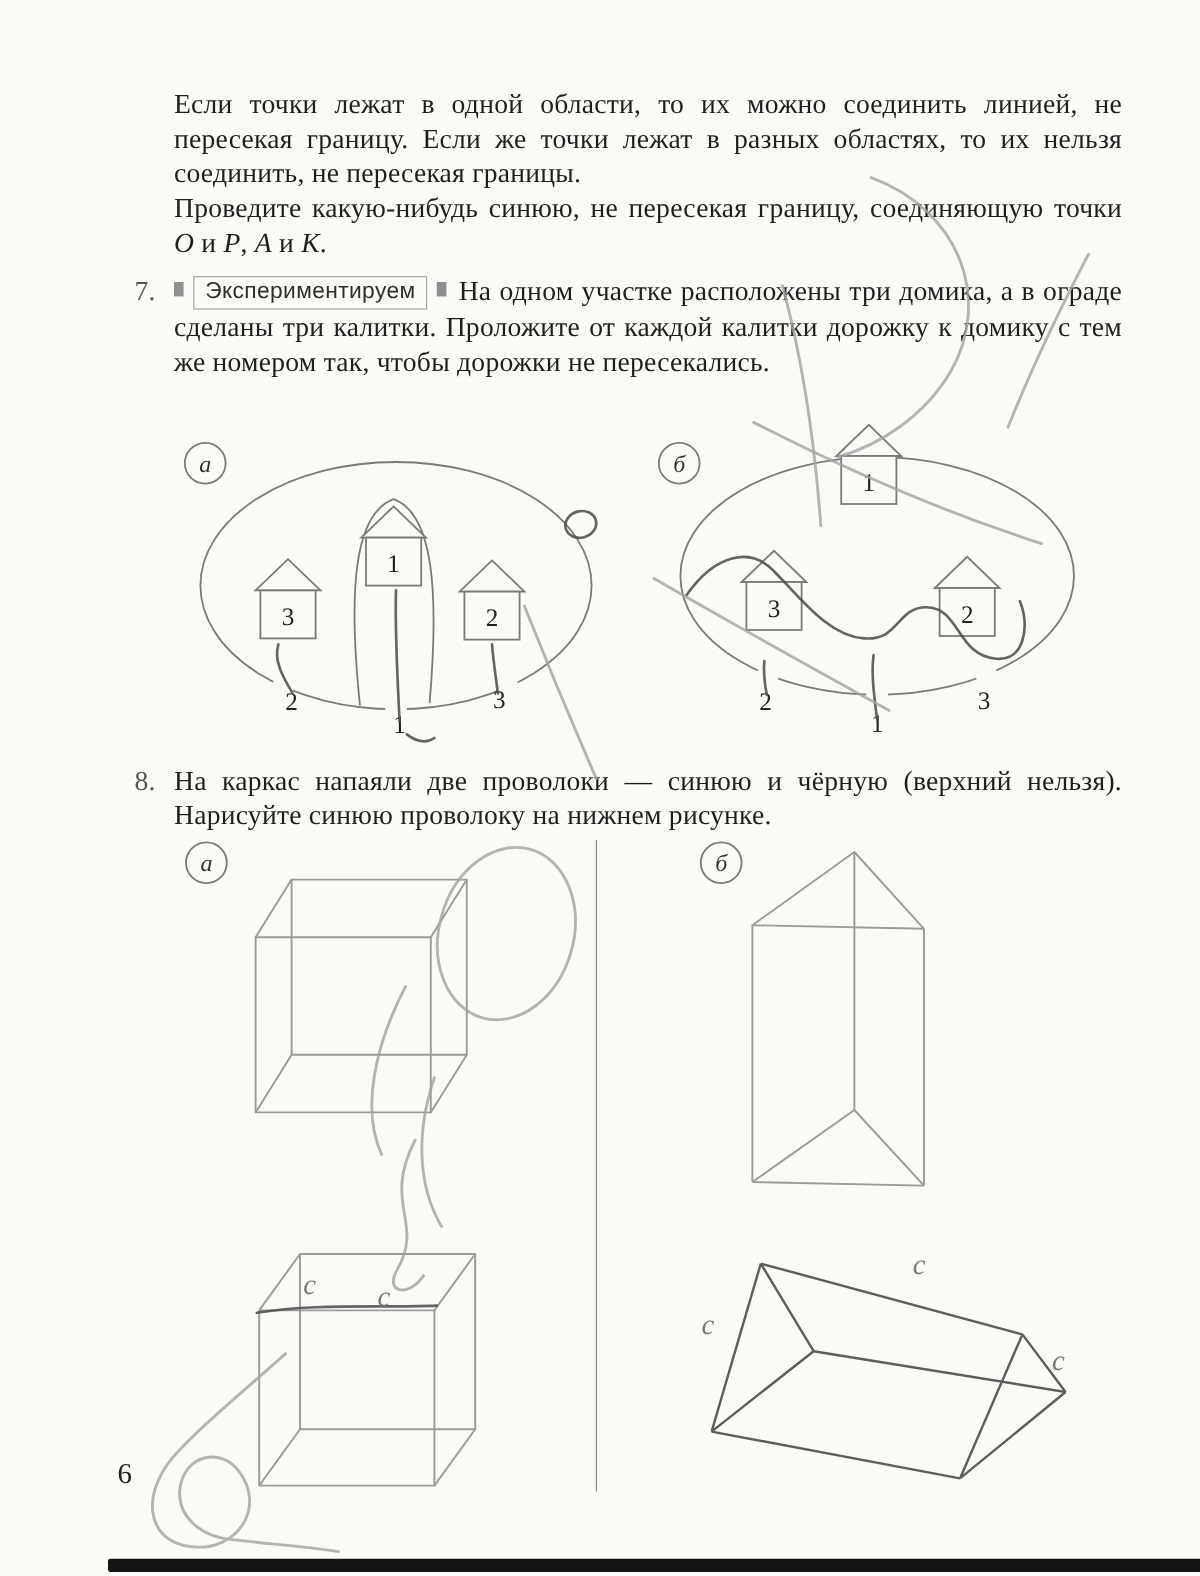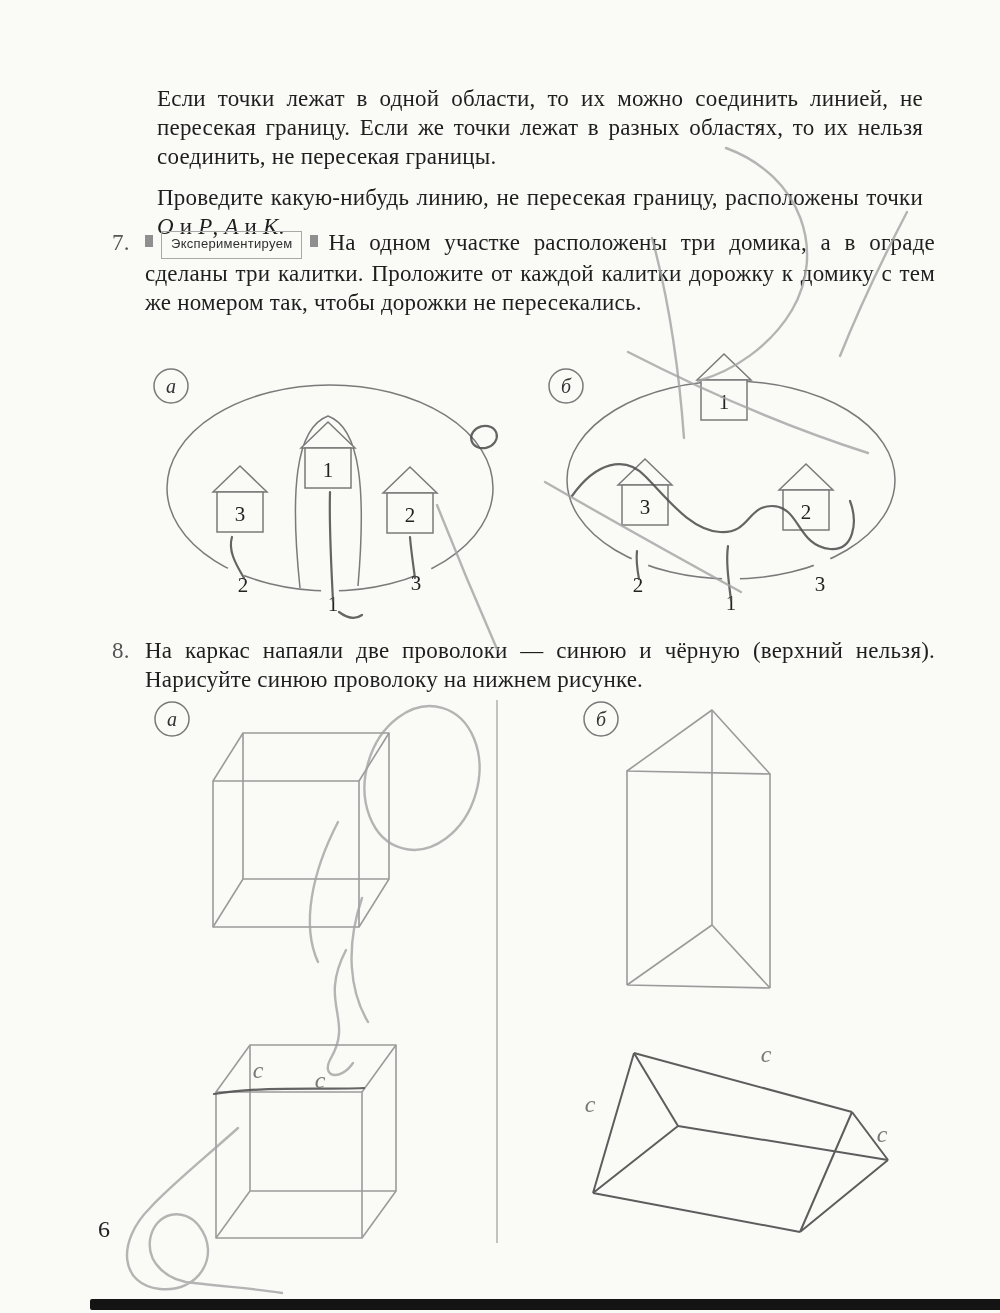--- a/index.html
+++ b/index.html
@@ -6,30 +6,30 @@
   .page {
     position:relative; width:1000px; height:1313px;
     background:#fafaf7; overflow:hidden;
     font-family:"Liberation Serif", serif; color:#1e1e1e;
   }
   .textcol {
     position:absolute; left:145px; width:790px;
     font-size:23px; line-height:29px; letter-spacing:.2px;
     text-align:justify;
   }
-  .textcol p { margin:12px; }
+  .textcol p { margin:0; }
   .problem {
     position:absolute; left:112px; width:823px; display:flex;
     font-size:23px; line-height:29px; letter-spacing:.2px;
   }
   .pnum { flex:0 0 33px; width:33px; color:#555; }
   .ptext { flex:1; text-align:justify; }
   .badge {
     display:inline-block; border:1.5px solid #a8a8a8; padding:0 9px 2px;
-    font-family:"Liberation Sans", sans-serif; font-size:13px; line-height:24px;
+    font-family:"Liberation Sans", sans-serif; font-size:19px; line-height:24px;
     color:#2f2f2f; vertical-align:2px; letter-spacing:.3px;
   }
   .sq { display:inline-block; width:8px; height:12px; background:#8f8f8f; margin-right:8px; vertical-align:3px; }
   .sq2 { margin:0 10px 0 8px; }
   .pageno { position:absolute; left:98px; top:1216px; font-size:24px; color:#222; }
   .bottombar { position:absolute; left:90px; top:1299px; width:910px; height:11px; background:#141414; z-index:8; border-radius:2px 0 0 2px; }
   svg.overlay { position:absolute; left:0; top:0; z-index:5; pointer-events:none; }
 
   .ink   { stroke:#7a7a7a; fill:none; stroke-width:1.5px; }
   .inkfill { stroke:#7a7a7a; fill:#fafaf7; stroke-width:1.5px; }
@@ -43,21 +43,21 @@
   .cmark { font-family:"Liberation Serif", serif; font-style:italic; font-size:24px; fill:#787878; text-anchor:middle; }
 </style>
 </head>
 <body>
 
 <div class="page">
 
   <div class="textcol" style="top:72px;">
     <p>Если точки лежат в одной области, то их можно соединить линией, не пересекая границу. Если же точки лежат в разных областях, то их нельзя соединить, не пересекая границы.</p>
     <p>
-      <span>Проведите какую-нибудь линию, не пересекая границу, расположены точки</span>
+      <span>Проведите какую-нибудь синюю, не пересекая границу, соединяющую точки</span>
       <i>О</i>
       <span>и</span>
       <i>Р</i><span>,</span>
       <i>А</i>
       <span>и</span>
       <i>К</i><span>.</span>
     </p>
   </div>
 
   <div class="problem" style="top:228px;">

